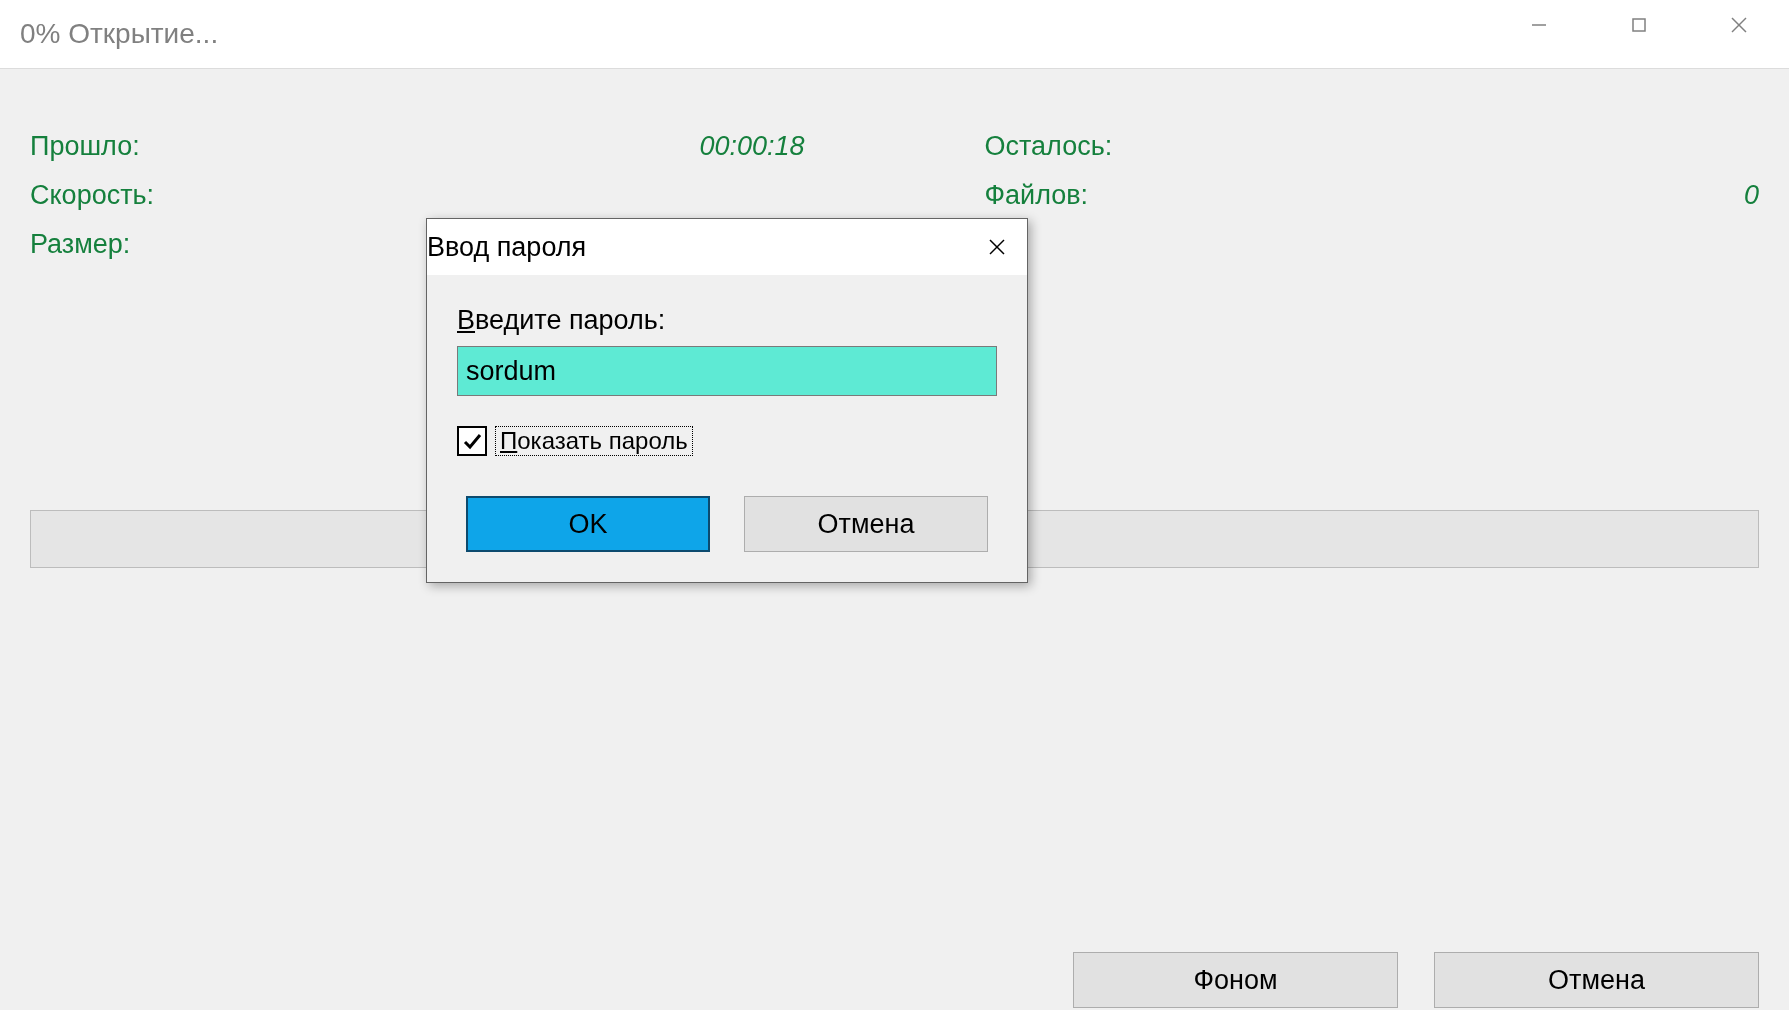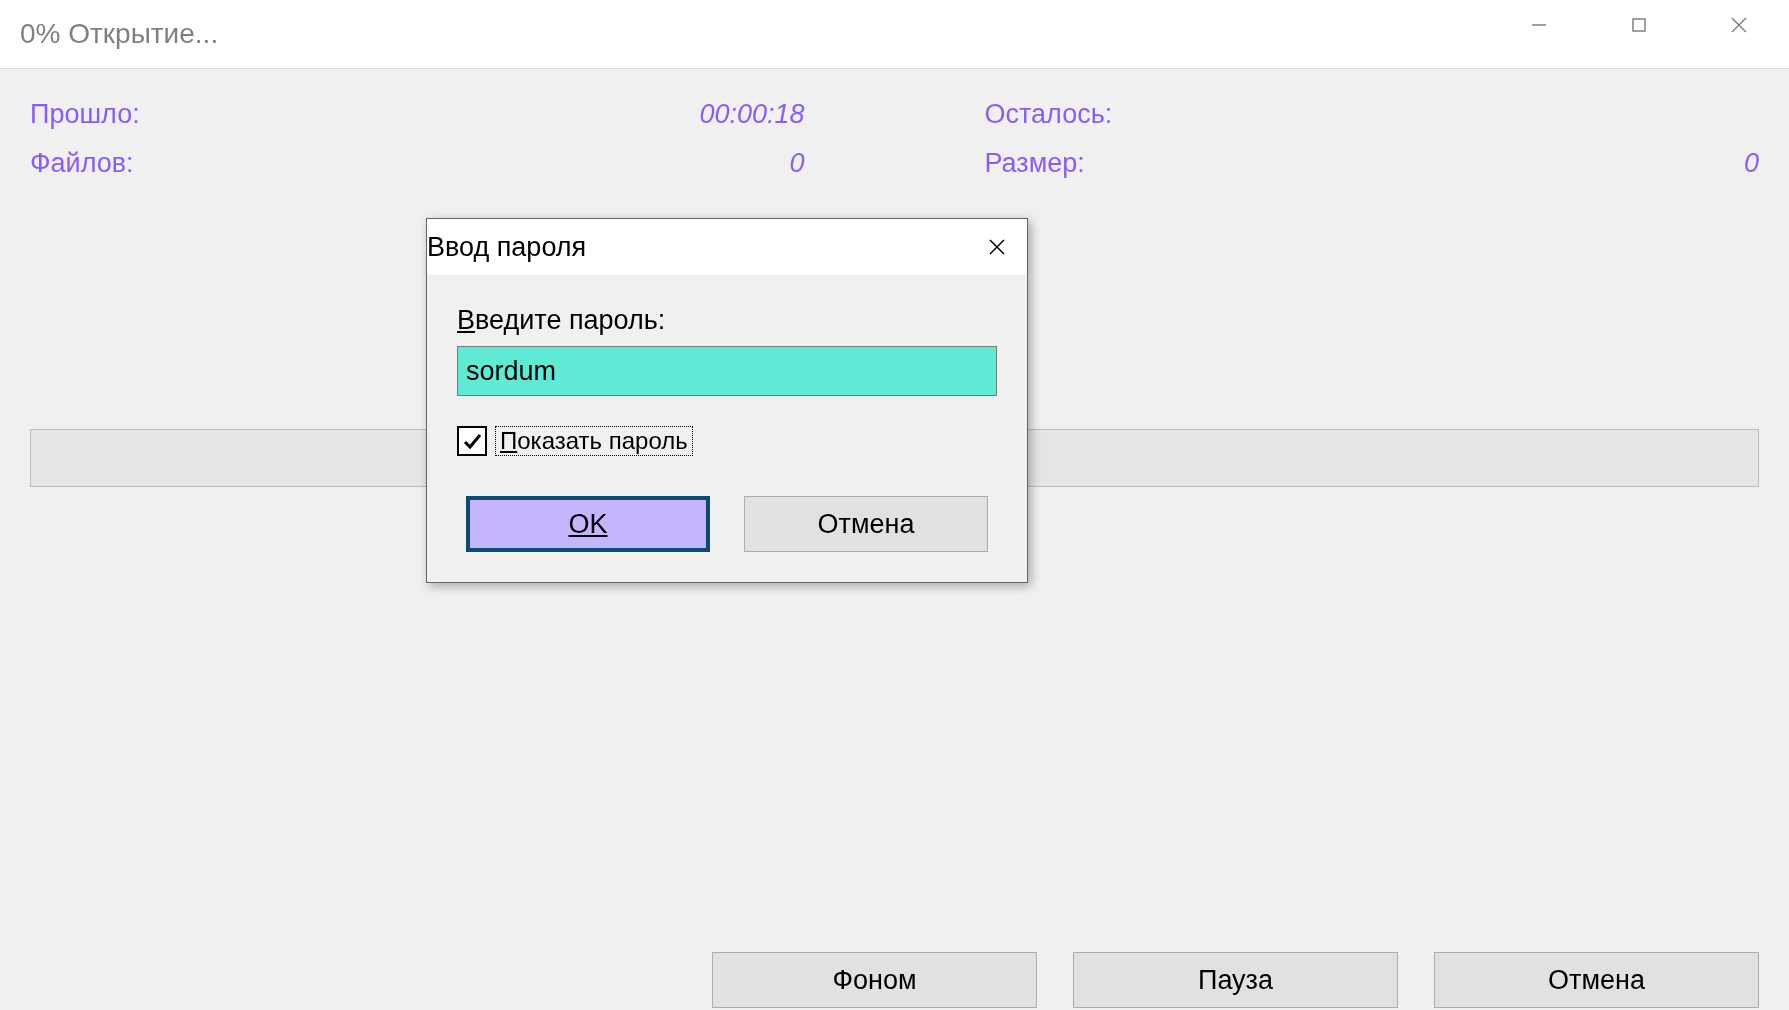--- a/index.html
+++ b/index.html
@@ -47,21 +47,22 @@
       height: calc(100% - 50px);
       padding: 30px;
       position: relative;
     }
     .info-grid {
       display: grid;
       grid-template-columns: 1fr 1fr;
       column-gap: 180px;
       row-gap: 18px;
       font-size: 27px;
-      color: #8b5cf6;
+      color: #15803d;
+      margin-top: 32px;
     }
     .info-row {
       display: flex;
       justify-content: space-between;
     }
     .info-label {
       text-align: left;
     }
     .info-value {
       text-align: right;
@@ -181,23 +182,22 @@
       justify-content: center;
     }
     .modal-btn {
       width: 244px;
       height: 56px;
       font-size: 27px;
       color: #000;
       cursor: pointer;
     }
     .modal-btn.primary {
-      background: #c4b5fd;
-      border: 4px solid #0c4a6e;
-      text-decoration: underline;
+      background: #0ea5e9;
+      border: 2px solid #0c4a6e;
     }
     .modal-btn.secondary {
       background: #e1e1e1;
       border: 1px solid #adadad;
     }
   </style>
 </head>
 <body>
 
 <div class="titlebar">
@@ -226,36 +226,39 @@
   <div class="info-grid">
     <div class="info-row">
       <span class="info-label">Прошло:</span>
       <span class="info-value">00:00:18</span>
     </div>
     <div class="info-row">
       <span class="info-label">Осталось:</span>
       <span class="info-value"></span>
     </div>
     <div class="info-row">
+      <span class="info-label">Скорость:</span>
+      <span class="info-value"></span>
+    </div>
+    <div class="info-row">
       <span class="info-label">Файлов:</span>
       <span class="info-value">0</span>
     </div>
     <div class="info-row">
       <span class="info-label">Размер:</span>
       <span class="info-value">0</span>
     </div>
   </div>
 
   <div class="progress-area">
     <div class="progress-bar"></div>
   </div>
 
   <div class="bottom-buttons">
     <button class="main-button">Фоном</button>
-    <button class="main-button">Пауза</button>
     <button class="main-button">Отмена</button>
   </div>
 </div>
 
 <div class="modal">
   <div class="modal-titlebar">
     <span>Ввод пароля</span>
     <div class="modal-close">
       <svg width="20" height="20" viewBox="0 0 20 20">
           <line x1="3" y1="3" x2="17" y2="17"></line>

